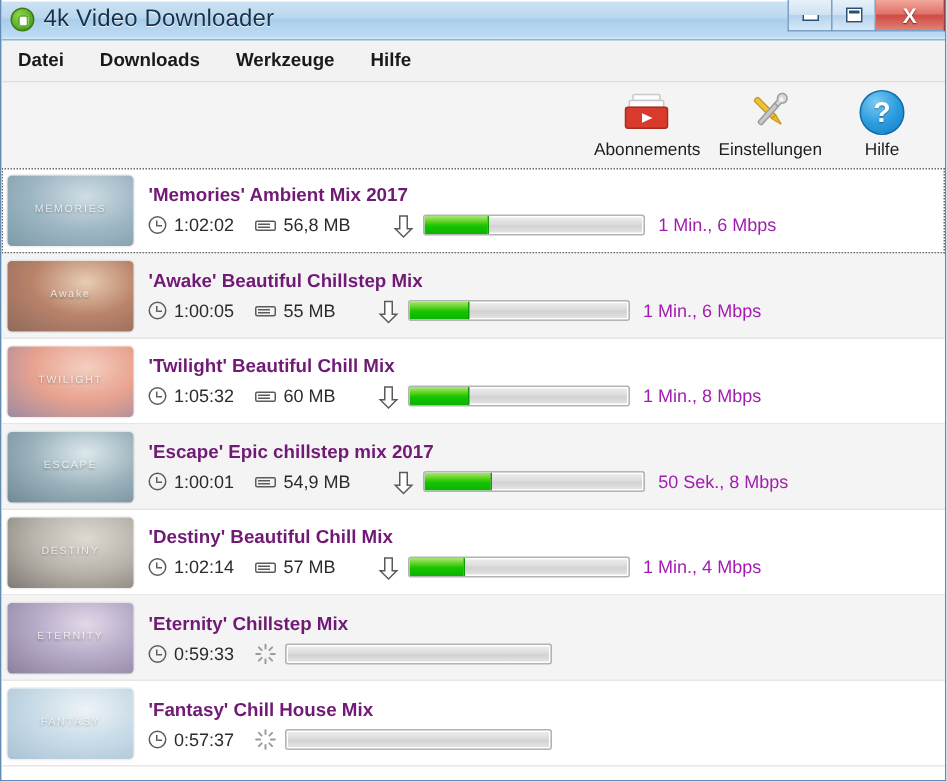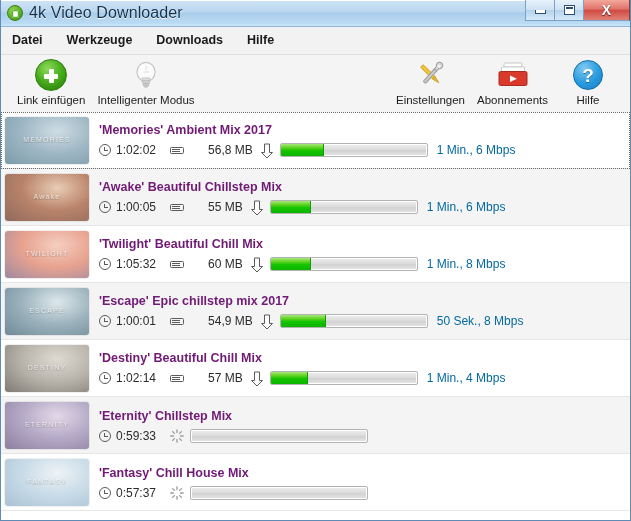--- a/index.html
+++ b/index.html
@@ -291,21 +291,21 @@
     align-items: flex-start;
     font-size: 12px;
     color: #2b2b2b;
     white-space: nowrap;
   }
   .meta-dur, .meta-size {
     display: flex;
     align-items: center;
   }
   .meta-dur { margin-right: 14px; }
-  .meta-size { margin-right: 7px; gap: 19px; }
+  .meta-size { margin-right: 28px; }
 
   .ic-clock {
     width: 12px; height: 12px;
     border: 1.3px solid #5b5b5b;
     border-radius: 50%;
     box-sizing: border-box;
     position: relative;
     margin-right: 5px;
     flex: none;
   }
@@ -370,21 +370,21 @@
   }
   .progress.pending { width: 178px; }
   .progress .fill {
     position: absolute;
     left: 0; top: 0; bottom: 0;
     background: linear-gradient(to bottom, #a6e87c 0%, #62d323 30%, #16c400 55%, #0ab400 100%);
     border-right: 1px solid #0f9e05;
   }
   .rspeed {
     font-size: 12px;
-    color: #0369a1;
+    color: #a21caf;
     margin-left: 9px;
     white-space: nowrap;
   }
 </style>
 </head>
 <body>
 
 <div class="window">
 
   <div class="titlebar">
@@ -399,86 +399,61 @@
         <span class="glyph-max"></span>
       </div>
       <div class="win-btn close">
         <span class="glyph-close">X</span>
       </div>
     </div>
   </div>
 
   <div class="menubar">
     <div class="menu-item">Datei</div>
+    <div class="menu-item">Downloads</div>
     <div class="menu-item">Werkzeuge</div>
-    <div class="menu-item">Downloads</div>
     <div class="menu-item">Hilfe</div>
   </div>
 
   <div class="toolbar">
 
-    <div class="tb-left">
+
+    <div class="tb-right">
 
       <div class="tb-btn">
         <div class="tb-icon">
-          <div class="ic-add"></div>
-        </div>
-        <div class="tb-label">Link einfügen</div>
-      </div>
-
-      <div class="tb-btn">
-        <div class="tb-icon">
-          <svg class="ic-bulb" viewBox="0 0 32 32">
-            <ellipse cx="16" cy="13" rx="9" ry="9.6" fill="#fbfbfb" stroke="#c6c6c6" stroke-width="1.2"></ellipse>
-            <ellipse cx="13" cy="10" rx="4" ry="4.6" fill="#ffffff" opacity="0.9"></ellipse>
-            <path d="M12 19 h8 v2.4 h-8 z" fill="#e3e3e3" stroke="#bdbdbd" stroke-width="0.9"></path>
-            <path d="M12.4 22 h7.2 v2.2 h-7.2 z" fill="#dadada" stroke="#bdbdbd" stroke-width="0.9"></path>
-            <path d="M13.4 24.6 h5.2 v2.2 h-5.2 z" fill="#cfcfcf" stroke="#b5b5b5" stroke-width="0.9"></path>
-            <path d="M14.4 27 h3.2 v1.6 h-3.2 z" fill="#bdbdbd"></path>
-            <path d="M16 6.5 v5 M13.2 13 h5.6" stroke="#d9d9d9" stroke-width="1" fill="none"></path>
-          </svg>
-        </div>
-        <div class="tb-label">Intelligenter Modus</div>
-      </div>
-
-    </div>
-
-    <div class="tb-right">
+          <svg class="ic-subs" viewBox="0 0 36 32">
+            <rect x="9" y="4" width="18" height="4" rx="1" fill="#fdfdfd" stroke="#c9c9c9" stroke-width="1"></rect>
+            <rect x="6.5" y="8" width="23" height="4.5" rx="1" fill="#fdfdfd" stroke="#c9c9c9" stroke-width="1"></rect>
+            <rect x="4" y="12.5" width="28" height="14" rx="1.6" fill="#d93a2b" stroke="#aa2a1e" stroke-width="1"></rect>
+            <path d="M15 16.5 l7 3.2 l-7 3.2 z" fill="#ffffff"></path>
+          </svg>
+        </div>
+        <div class="tb-label">Abonnements</div>
+      </div>
 
       <div class="tb-btn">
         <div class="tb-icon">
           <svg class="ic-tools" viewBox="0 0 32 32">
             <g transform="rotate(-45 16 16)">
               <rect x="14.2" y="3" width="3.6" height="17" rx="1.2" fill="#f2c338" stroke="#c99a18" stroke-width="0.9"></rect>
               <path d="M14.2 20 h3.6 l-1.8 7 z" fill="#e8bb34" stroke="#c99a18" stroke-width="0.8"></path>
             </g>
             <g transform="rotate(42 16 16)">
               <path d="M14.4 6 a3.2 3.2 0 1 1 3.2 0 l0 4 l-3.2 0 z" fill="#d8d8d8" stroke="#9d9d9d" stroke-width="1"></path>
               <rect x="14.4" y="9" width="3.2" height="17" rx="1.2" fill="#c9c9c9" stroke="#9d9d9d" stroke-width="1"></rect>
               <circle cx="16" cy="4.2" r="1.5" fill="#f4f4f4"></circle>
             </g>
           </svg>
         </div>
         <div class="tb-label">Einstellungen</div>
       </div>
 
       <div class="tb-btn">
         <div class="tb-icon">
-          <svg class="ic-subs" viewBox="0 0 36 32">
-            <rect x="9" y="4" width="18" height="4" rx="1" fill="#fdfdfd" stroke="#c9c9c9" stroke-width="1"></rect>
-            <rect x="6.5" y="8" width="23" height="4.5" rx="1" fill="#fdfdfd" stroke="#c9c9c9" stroke-width="1"></rect>
-            <rect x="4" y="12.5" width="28" height="14" rx="1.6" fill="#d93a2b" stroke="#aa2a1e" stroke-width="1"></rect>
-            <path d="M15 16.5 l7 3.2 l-7 3.2 z" fill="#ffffff"></path>
-          </svg>
-        </div>
-        <div class="tb-label">Abonnements</div>
-      </div>
-
-      <div class="tb-btn">
-        <div class="tb-icon">
           <div class="ic-help">?</div>
         </div>
         <div class="tb-label">Hilfe</div>
       </div>
 
     </div>
   </div>
 
   <div class="list">
 

